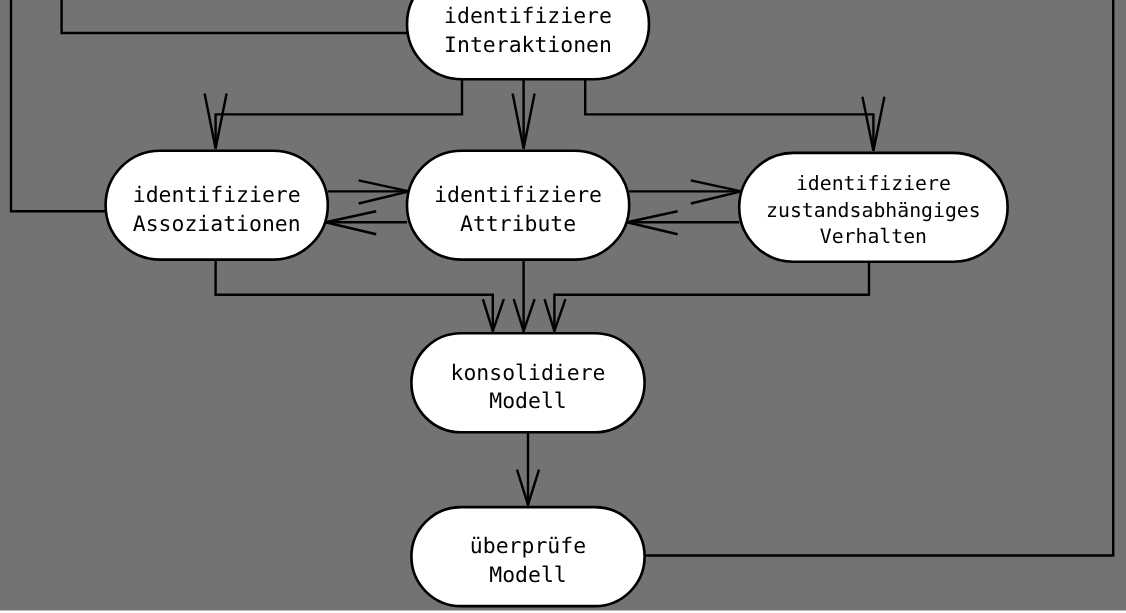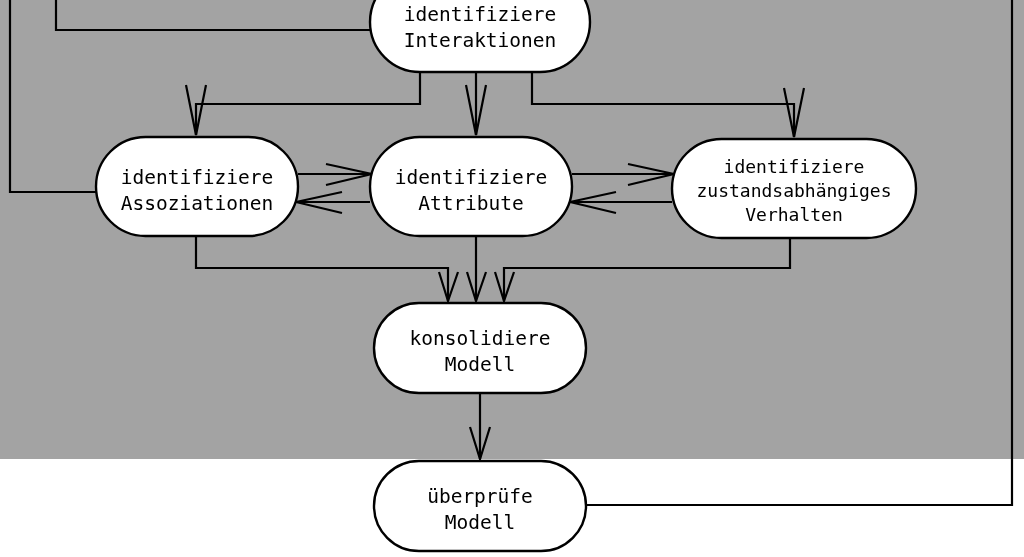--- a/index.html
+++ b/index.html
@@ -9,22 +9,22 @@
   }
   body {
     width: 1024px;
     height: 557px;
     overflow: hidden;
     font-family: "DejaVu Sans Mono", "Liberation Mono", monospace;
   }
   #diagram-root {
     position: relative;
     width: 1024px;
-    height: 459px;
-    background: #a3a3a3;
+    height: 555px;
+    background: #737373;
   }
   svg#flow {
     display: block;
     width: 1024px;
     height: 557px;
   }
   .node-shape {
     fill: #ffffff;
     stroke: #000000;
     stroke-width: 2.4;

